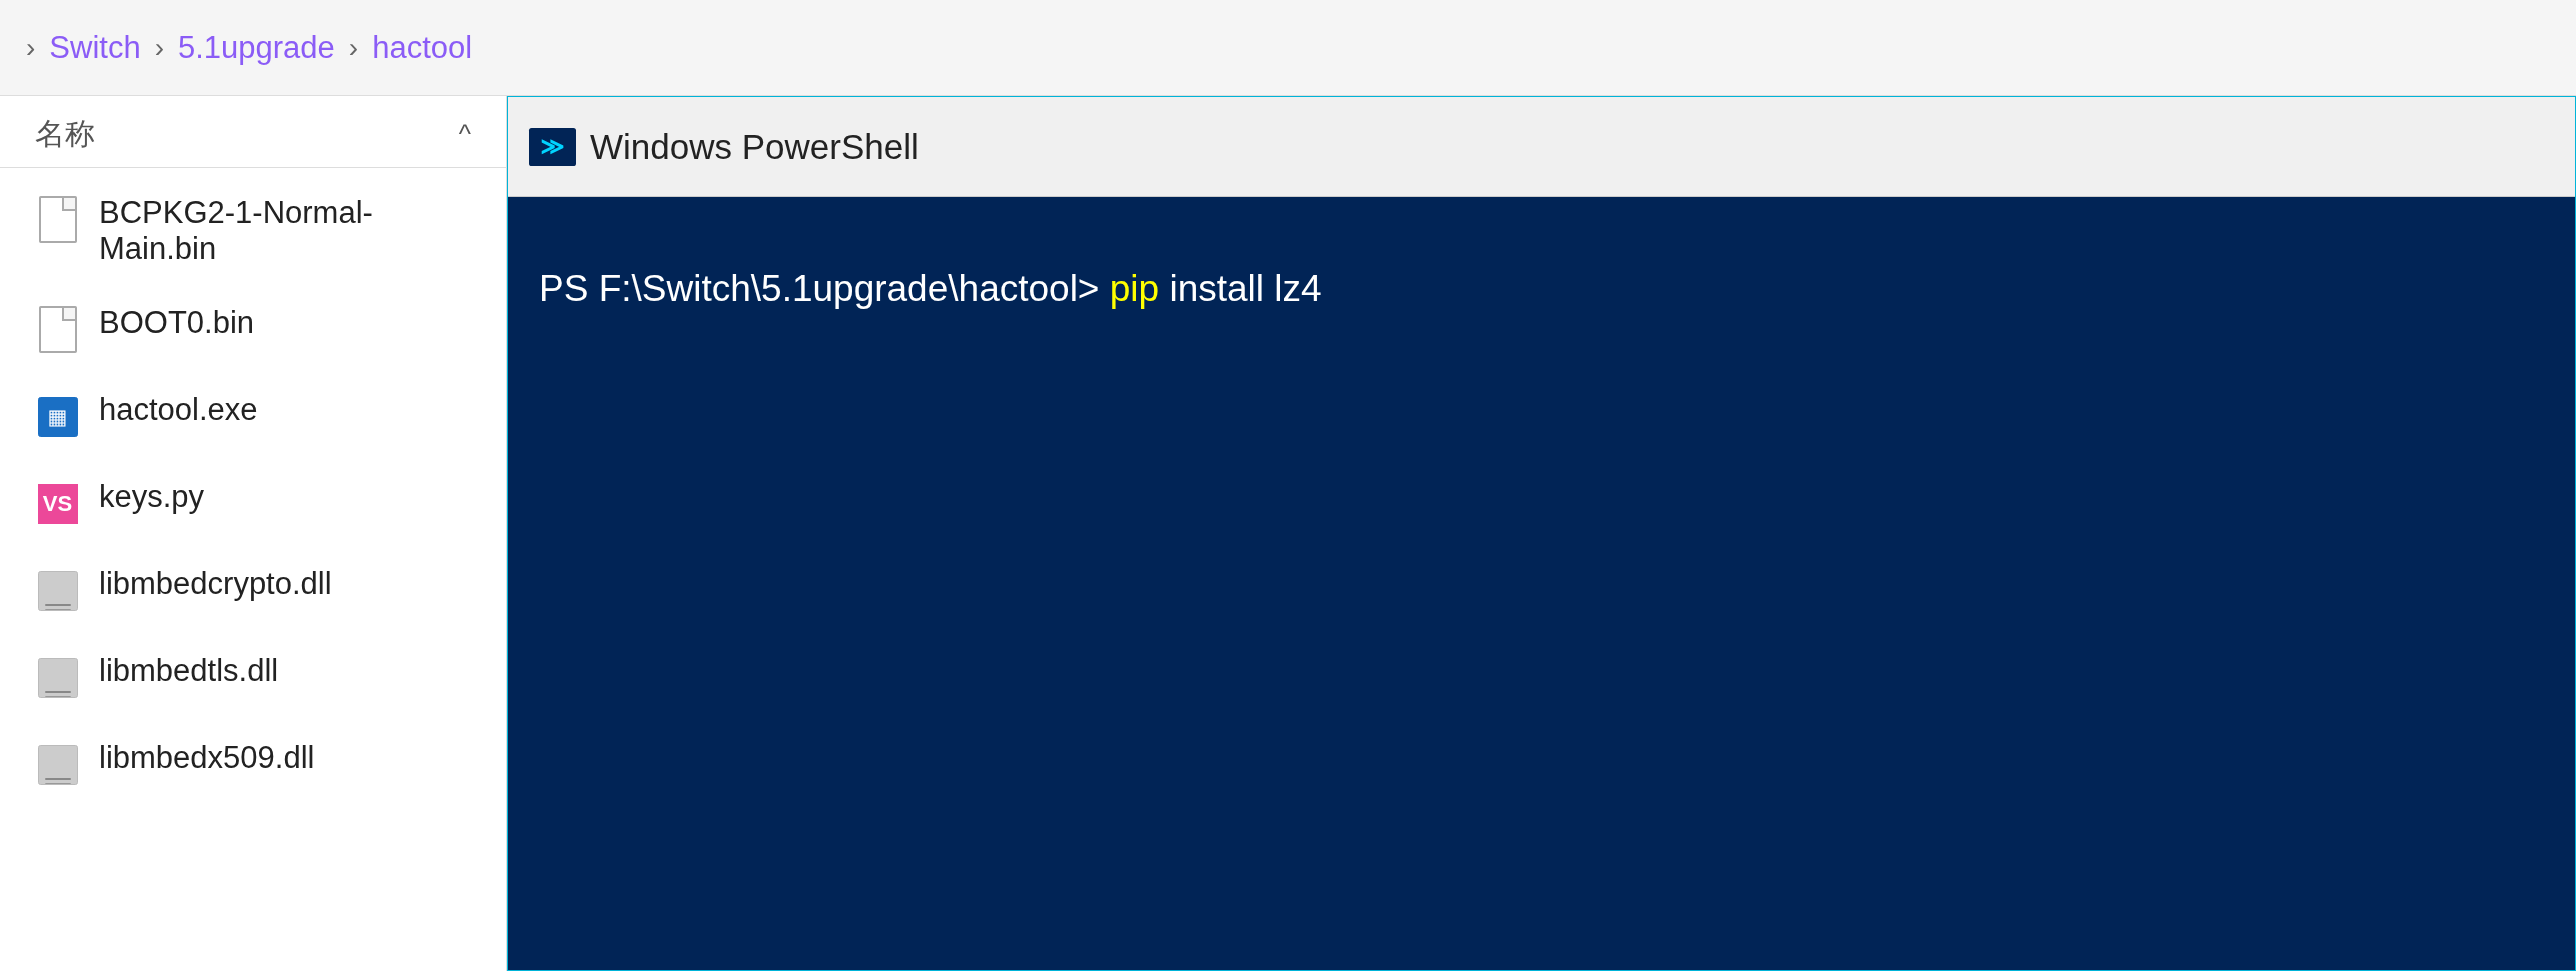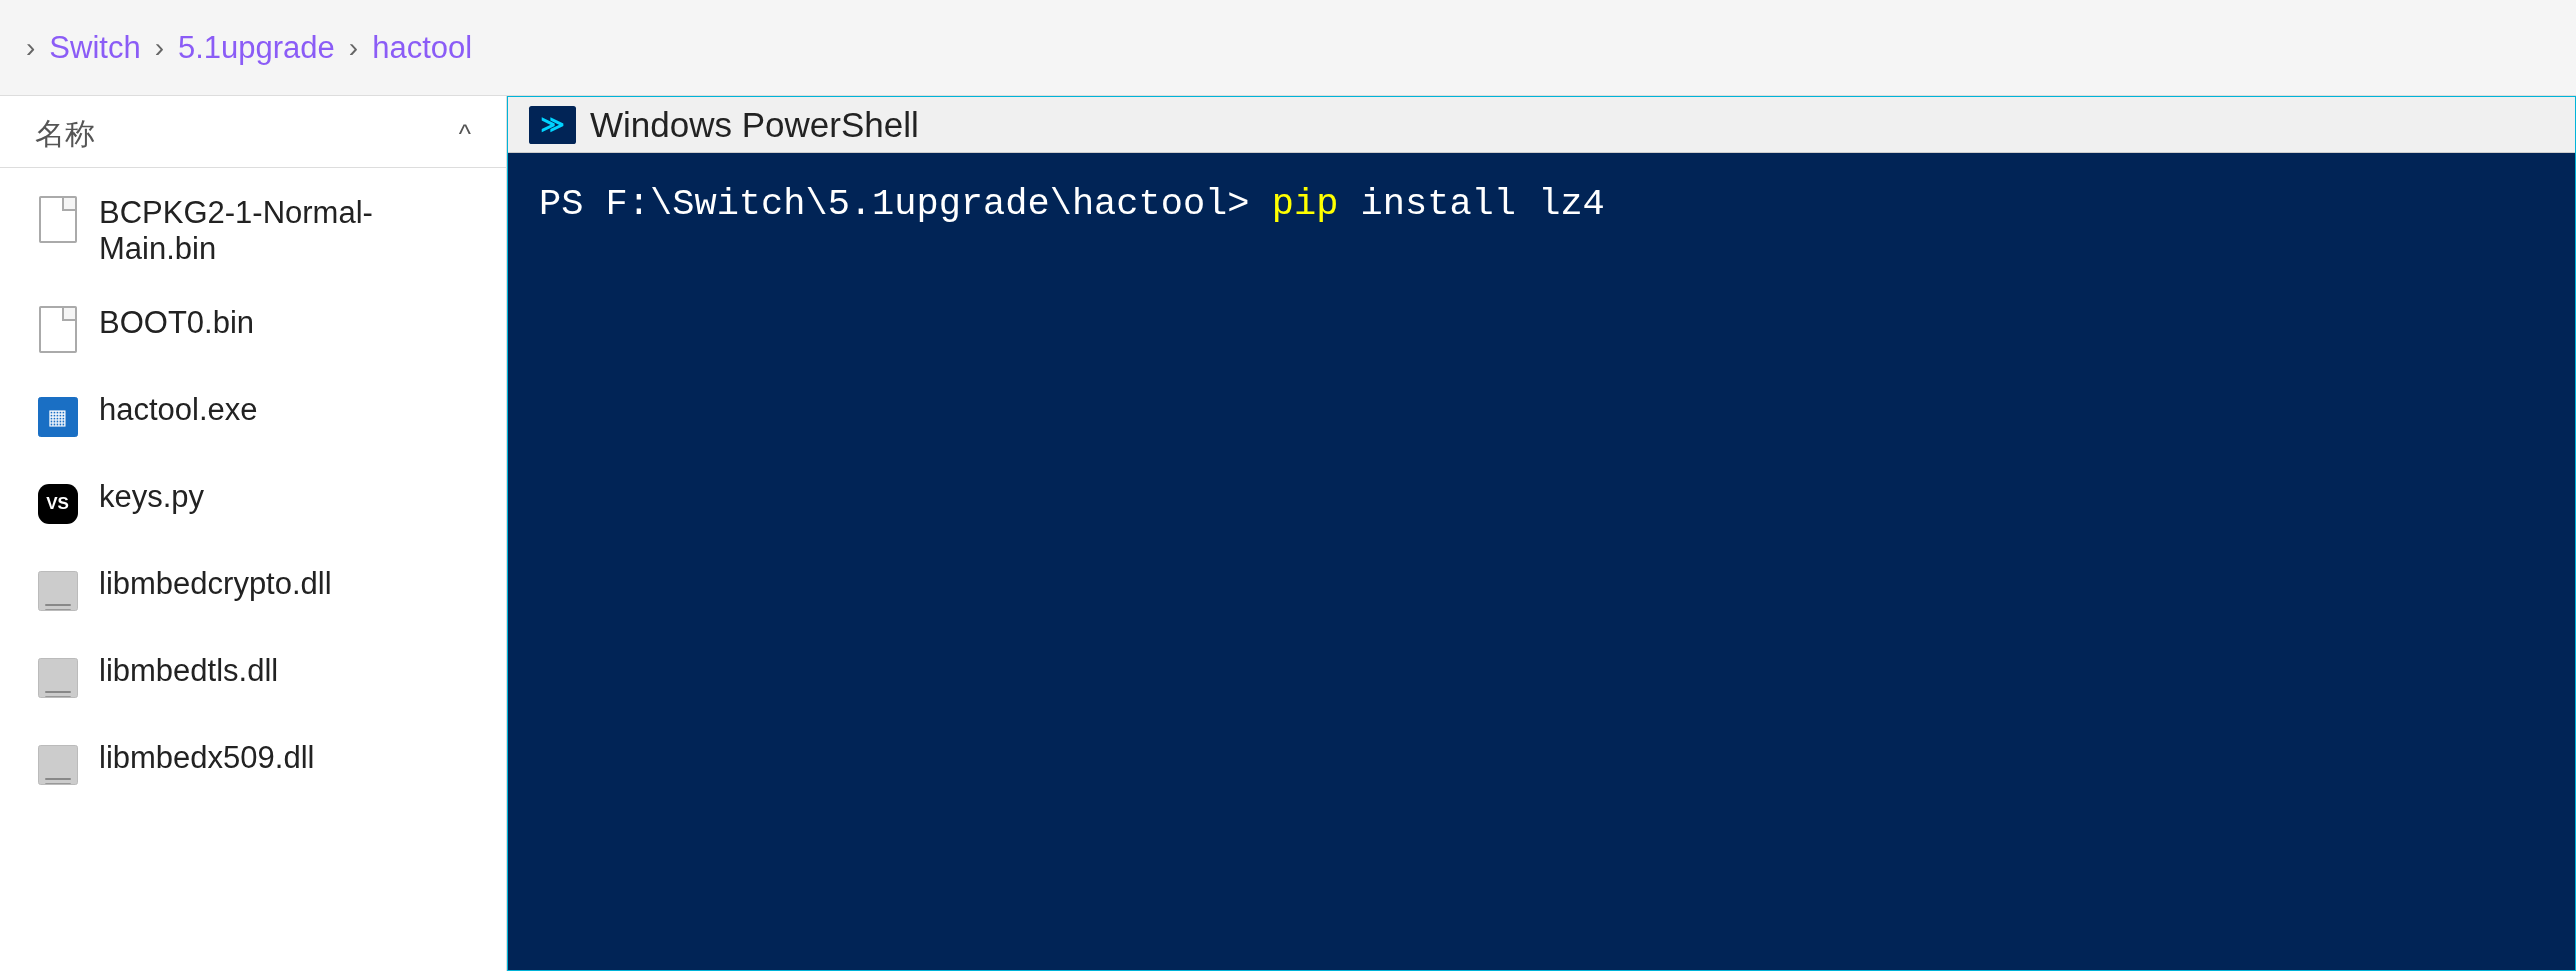--- a/index.html
+++ b/index.html
@@ -139,26 +139,26 @@
     .icon-exe::after {
       content: '▦';
       color: white;
       font-size: 21px;
     }
 
     
     .icon-py {
       width: 40px;
       height: 40px;
-      background: #000000;
-      display: flex;
-      align-items: center;
-      justify-content: center;
-      border-radius: 11px;
-      font-size: 17px;
+      background: #ec4899;
+      display: flex;
+      align-items: center;
+      justify-content: center;
+      border-radius: 0;
+      font-size: 22px;
       color: white;
       font-weight: bold;
     }
 
     
     .icon-dll {
       width: 40px;
       height: 40px;
       background: #ccc;
       display: flex;
@@ -196,21 +196,21 @@
       display: flex;
       flex-direction: column;
       border: 1.7px solid #00b4d8;
     }
 
     .powershell-titlebar {
       display: flex;
       align-items: center;
       background: #f0f0f0;
       padding: 3px 21px;
-      height: 56px;
+      height: 100px;
       border-bottom: 0.9px solid #ccc;
       gap: 14px;
     }
 
     .ps-title-icon {
       width: 47px;
       height: 38px;
       background: #012456;
       display: flex;
       align-items: center;
@@ -236,24 +236,25 @@
       flex: 1;
       background: #012456;
       padding: 26px 31px;
       overflow: hidden;
       position: relative;
     }
 
     .ps-prompt-line {
       display: flex;
       align-items: flex-start;
-      font-family: Liberation Mono, monospace;
+      font-family: Liberation Sans, sans-serif;
       font-size: 37px;
       line-height: 1.4;
       white-space: pre;
+      margin-top: 40px;
     }
 
     .ps-prompt-text {
       color: #ffffff;
     }
 
     .ps-prompt-keyword {
       color: #ffff00;
     }
 

